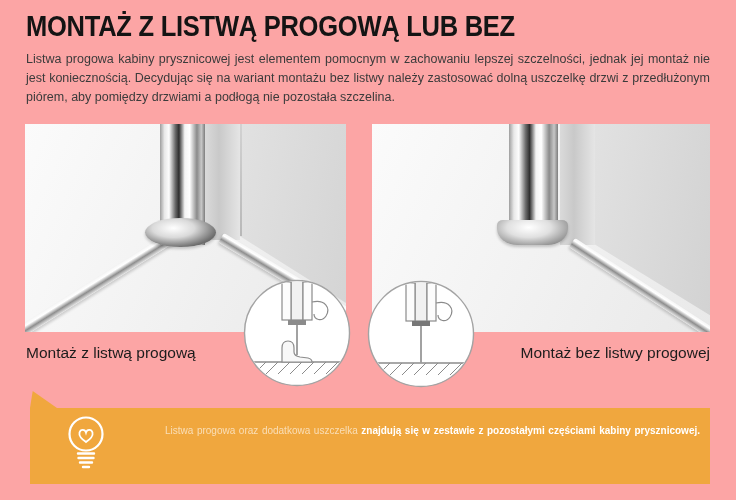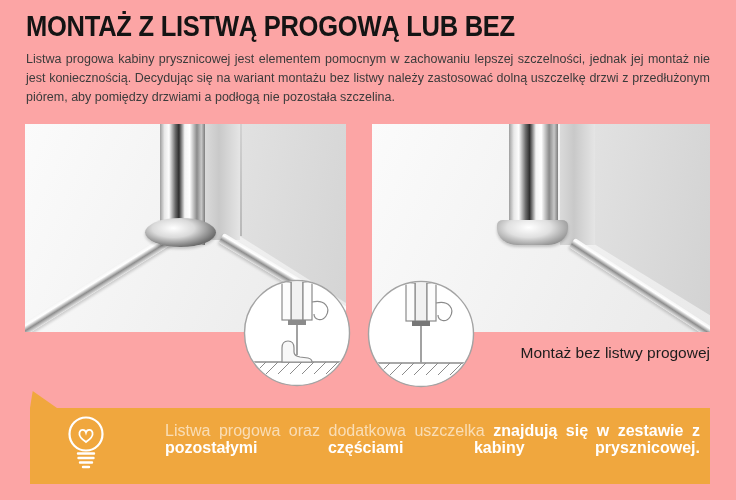--- a/index.html
+++ b/index.html
@@ -62,21 +62,21 @@
   .caption{position:absolute;top:344px;font-size:15.5px;color:#1c1c1c;}
   .caption-left{left:26px;}
   .caption-right{right:26px;text-align:center;}
 
   
   .note{position:absolute;left:30px;top:408px;width:680px;height:76px;background:#F0A73E;}
   .note::before{content:"";position:absolute;top:-17px;left:0;width:27px;height:17px;
           background:#F0A73E;clip-path:polygon(10% 0,100% 100%,0 100%);}
   .bulb{position:absolute;left:32px;top:7px;width:48px;height:62px;}
   .note-text{position:absolute;left:135px;top:14px;width:535px;
-          color:rgba(255,255,255,0.62);font-size:16px;line-height:17px;}
+          color:rgba(255,255,255,0.62);font-size:10px;line-height:17px;}
   .note-text p{margin:0;}
   .l1{text-align:justify;text-align-last:justify;}
   .l1 strong{color:#ffffff;font-weight:bold;}
 </style>
 </head>
 <body>
 
 <div class="page">
 
   <h1 class="title">MONTAŻ Z LISTWĄ PROGOWĄ LUB BEZ</h1>
@@ -133,20 +133,21 @@
         <rect x="49" y="0" width="12" height="42" fill="#f1f1f1"></rect>
         <rect x="40" y="4" width="9" height="38" fill="#fcfcfc"></rect>
         <rect x="61" y="4" width="9" height="38" fill="#fcfcfc"></rect>
         <rect x="46" y="42" width="18" height="5" fill="#777777" stroke="none"></rect>
         <path d="M70,24 C83,21 89,30 84,38 C80,44 72,42 72,36"></path>
         <line x1="55" y1="47" x2="55" y2="83.5" stroke-width="1.6"></line>
       </g>
     </svg>
   </div>
 
+  <div class="caption caption-left">Montaż z listwą progową</div>
   <div class="caption caption-right">Montaż bez listwy progowej</div>
 
   <div class="note">
     <svg class="bulb" viewBox="0 0 48 62" fill="none" stroke="#ffffff" stroke-linecap="round">
       <circle cx="24" cy="19" r="16.5" stroke-width="2.2"></circle>
       <path d="M24,27 C20,24 16.5,21.5 17.5,17.5 C18.5,13.8 23,14 24,17.5 C25,14 29.5,13.8 30.5,17.5 C31.5,21.5 28,24 24,27 Z" stroke-width="1.8"></path>
       <path d="M16,38.5 L32,38.5 M16.5,43 L31.5,43 M18,47.5 L30,47.5 M21,52 L27,52" stroke-width="2.4"></path>
     </svg>
     <div class="note-text">
       <p class="l1"><span>Listwa progowa oraz dodatkowa uszczelka </span><strong>znajdują się w zestawie z pozostałymi częściami kabiny prysznicowej.</strong></p>

